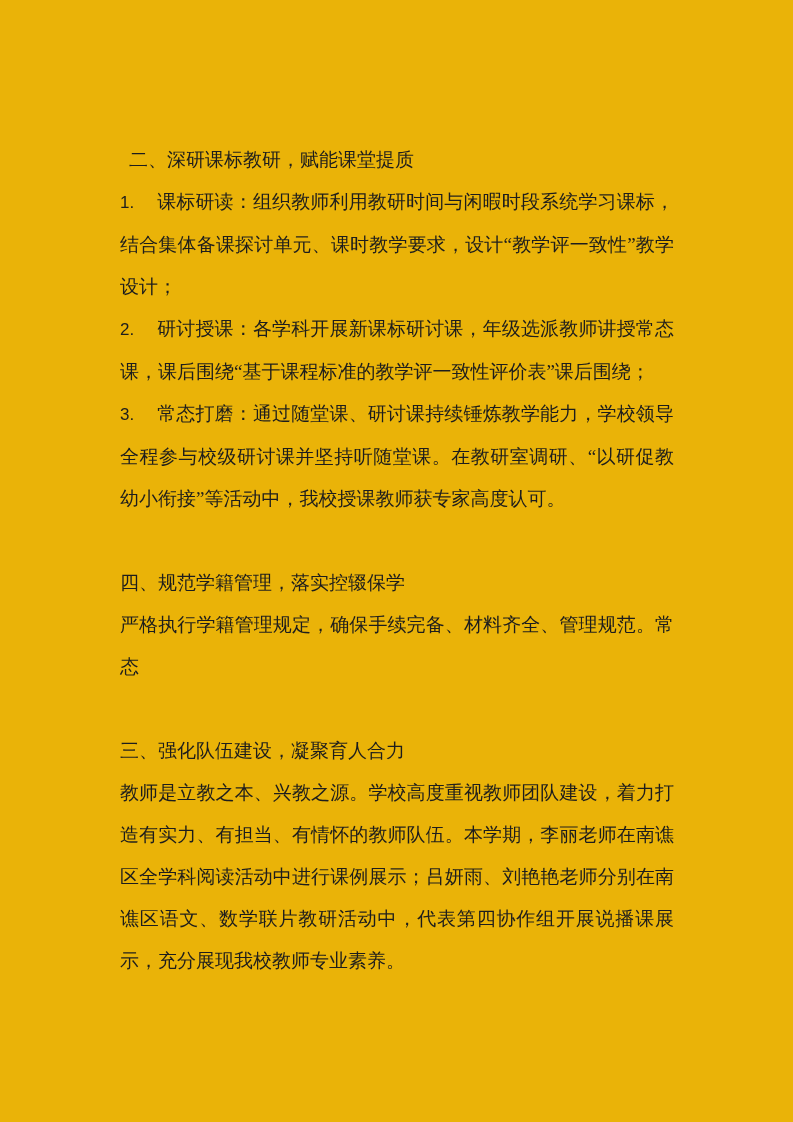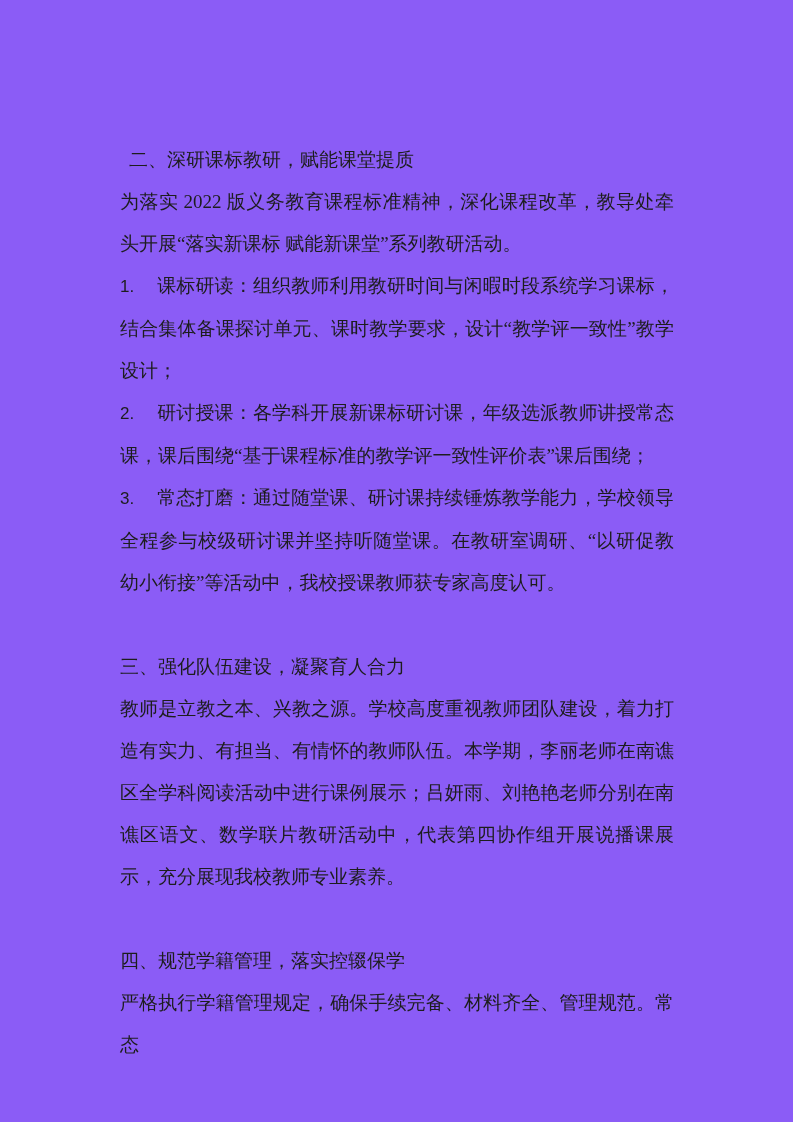--- a/index.html
+++ b/index.html
@@ -4,21 +4,21 @@
 <style>
   html, body {
     margin: 0;
     padding: 0;
     background: #ffffff;
   }
   .page {
     position: relative;
     width: 793px;
     height: 1122px;
-    background: #8b5cf6;
+    background: #eab308;
     overflow: hidden;
     font-family: "Liberation Serif", "DejaVu Serif", serif;
     color: #1d1d1d;
   }
   .content {
     position: absolute;
     left: 120px;
     top: 139px;
     width: 554px;
     font-size: 19px;
@@ -46,30 +46,29 @@
   }
 </style>
 </head>
 <body>
 
 <div class="page">
   <div class="content">
 
     <section class="doc-section">
       <p class="heading indented">二、深研课标教研，赋能课堂提质</p>
-      <p class="para">为落实 2022 版义务教育课程标准精神，深化课程改革，教导处牵头开展“落实新课标 赋能新课堂”系列教研活动。</p>
       <p class="para list-item"><span class="num">1.</span><span class="list-text">课标研读：组织教师利用教研时间与闲暇时段系统学习课标，结合集体备课探讨单元、课时教学要求，设计“教学评一致性”教学设计；</span></p>
       <p class="para list-item"><span class="num">2.</span><span class="list-text">研讨授课：各学科开展新课标研讨课，年级选派教师讲授常态课，课后围绕“基于课程标准的教学评一致性评价表”课后围绕；</span></p>
       <p class="para list-item"><span class="num">3.</span><span class="list-text">常态打磨：通过随堂课、研讨课持续锤炼教学能力，学校领导全程参与校级研讨课并坚持听随堂课。在教研室调研、“以研促教幼小衔接”等活动中，我校授课教师获专家高度认可。</span></p>
+    </section>
+
+    <section class="doc-section gap-above">
+      <p class="heading">四、规范学籍管理，落实控辍保学</p>
+      <p class="para">严格执行学籍管理规定，确保手续完备、材料齐全、管理规范。常态</p>
     </section>
 
     <section class="doc-section gap-above">
       <p class="heading">三、强化队伍建设，凝聚育人合力</p>
       <p class="para">教师是立教之本、兴教之源。学校高度重视教师团队建设，着力打造有实力、有担当、有情怀的教师队伍。本学期，李丽老师在南谯区全学科阅读活动中进行课例展示；吕妍雨、刘艳艳老师分别在南谯区语文、数学联片教研活动中，代表第四协作组开展说播课展示，充分展现我校教师专业素养。</p>
     </section>
 
-    <section class="doc-section gap-above">
-      <p class="heading">四、规范学籍管理，落实控辍保学</p>
-      <p class="para">严格执行学籍管理规定，确保手续完备、材料齐全、管理规范。常态</p>
-    </section>
-
   </div>
 </div>
 
 </body></html>

